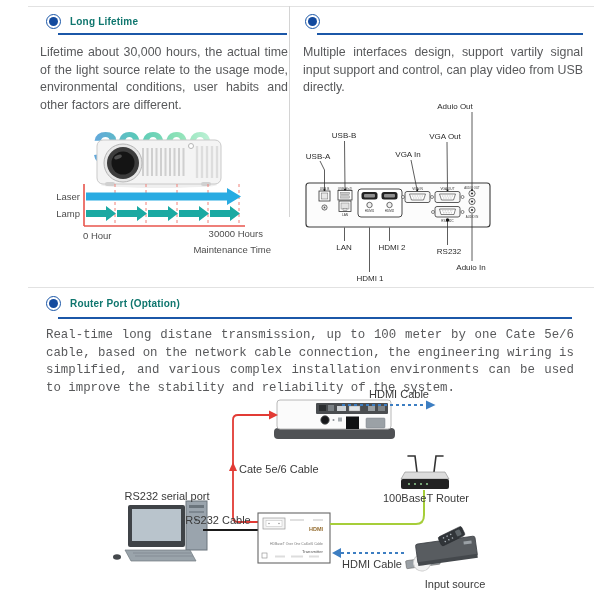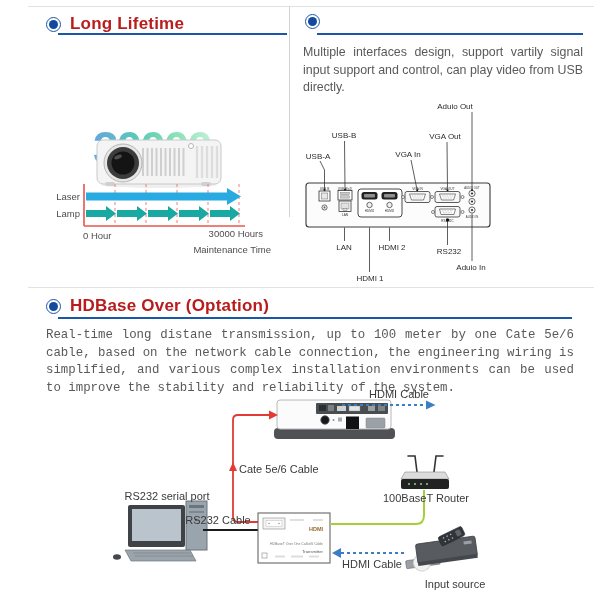--- a/index.html
+++ b/index.html
@@ -4,21 +4,21 @@
 <style>
   * { margin:0; padding:0; box-sizing:border-box; }
   body { background:#fff; font-family:"Liberation Sans", sans-serif; }
   .page { position:relative; width:600px; height:600px; background:#ffffff; overflow:hidden; }
   .hline { position:absolute; height:1px; background:#e2e2e2; }
   .vdivider { position:absolute; width:1px; background:#d4d4d4; }
   .sec-head { position:absolute; display:flex; align-items:center; gap:9px; }
   .dot-icon { width:15px; height:15px; border-radius:50%; border:1.6px solid #1B57A8; background:#fff;
               display:flex; align-items:center; justify-content:center; flex:0 0 auto; }
   .dot-icon .inner { width:9px; height:9px; border-radius:50%; background:#134A9E; }
-  .sec-title { color:#b91c1c; font-size:17px; font-weight:bold; letter-spacing:.2px;text-align:right; }
+  .sec-title { color:#0f766e; font-size:10px; font-weight:bold; letter-spacing:.2px;text-align:right; }
   .sec-rule { position:absolute; height:2px; background:#1B57A8; }
   .para { position:absolute; color:#58595B; font-size:12.4px; line-height:1.43; text-align:justify; }
   svg { position:absolute; }
   svg text { font-family:"Liberation Sans", sans-serif; }
 </style>
 </head>
 <body>
 
 <div class="page">
 
@@ -26,20 +26,21 @@
   <div class="vdivider" style="left:289px; top:6px; height:211px;"></div>
   <div class="hline" style="left:28px; top:287px; width:566px;"></div>
 
   <div class="sec-head" style="left:46px; top:14px; width:241px;">
     <span class="dot-icon">
         <span class="inner"></span>
       </span>
     <span class="sec-title">Long Lifetime</span>
   </div>
   <div class="sec-rule" style="left:58px; top:33px; width:229px;"></div>
+  <p class="para" style="left:40px; top:44px; width:248px;">Lifetime about 30,000 hours, the actual time of the light source relate to the usage mode, environmental conditions, user habits and other factors are different.</p>
 
   <svg style="left:39px; top:116px;" width="250" height="148" viewBox="0 0 250 148">
     <defs>
       <linearGradient id="numgrad" x1="0" y1="0" x2="1" y2="0">
         <stop offset="0%" stop-color="#4E9BD8"></stop>
         <stop offset="38%" stop-color="#43C3AE"></stop>
         <stop offset="72%" stop-color="#7FDFAE"></stop>
         <stop offset="100%" stop-color="#B6F0D2"></stop>
       </linearGradient>
     </defs>
@@ -203,21 +204,21 @@
       <text x="99" y="150" text-anchor="middle">HDMI 2</text>
       <text x="156" y="154" text-anchor="middle">RS232</text>
       <text x="178" y="170" text-anchor="middle">Aduio In</text>
     </g>
   </svg>
 
   <div class="sec-head" style="left:46px; top:296px; width:527px;">
     <span class="dot-icon">
         <span class="inner"></span>
       </span>
-    <span class="sec-title">HDBase Over (Optation)</span>
+    <span class="sec-title">Router Port (Optation)</span>
   </div>
   <div class="sec-rule" style="left:58px; top:317px; width:514px;"></div>
   <p class="para" style="left:46px; top:327px; width:528px;font-family:Liberation Mono, monospace;">Real-time long distane transmission, up to 100 meter by one Cate 5e/6 cable, based on the network cable connection, the engineering wiring is simplified, and various complex installation environments can be used to improve the stability and reliability of the system.</p>
 
   <svg style="left:55px; top:374px;" width="540" height="226" viewBox="0 0 540 226">
 
     <g>
       <rect x="219" y="54" width="121" height="11" rx="4" fill="#4f5154"></rect>
       <rect x="222" y="26" width="114" height="29" rx="3" fill="#fbfbfb" stroke="#b8b8b8"></rect>
       <rect x="261" y="29" width="72" height="11" rx="1" fill="#4a4d50"></rect>

